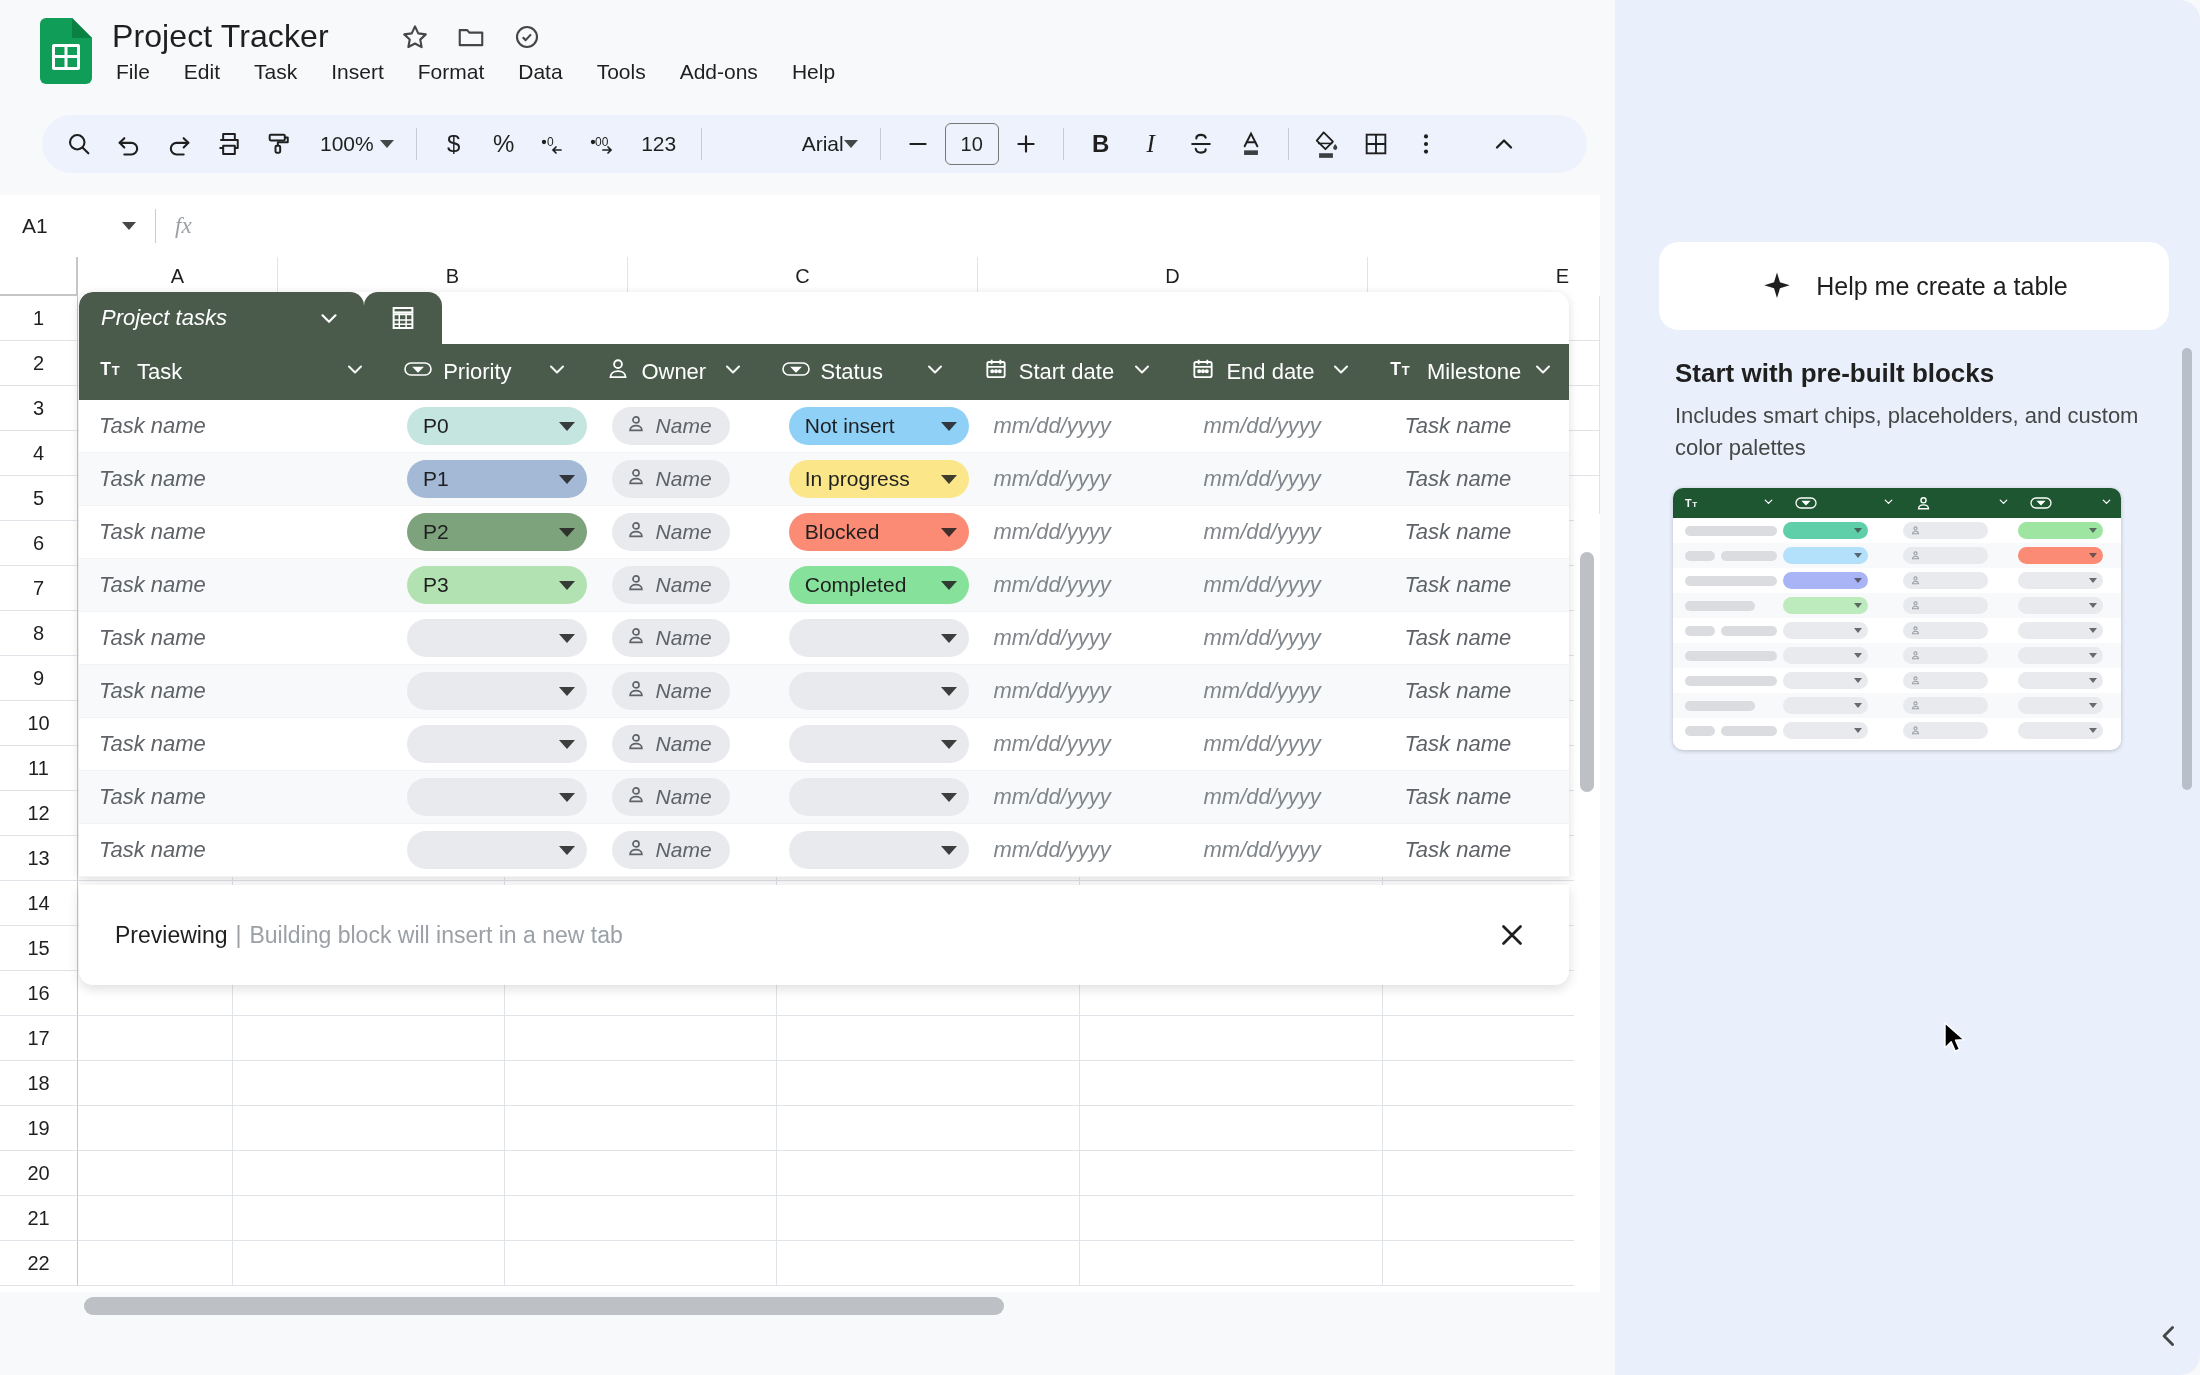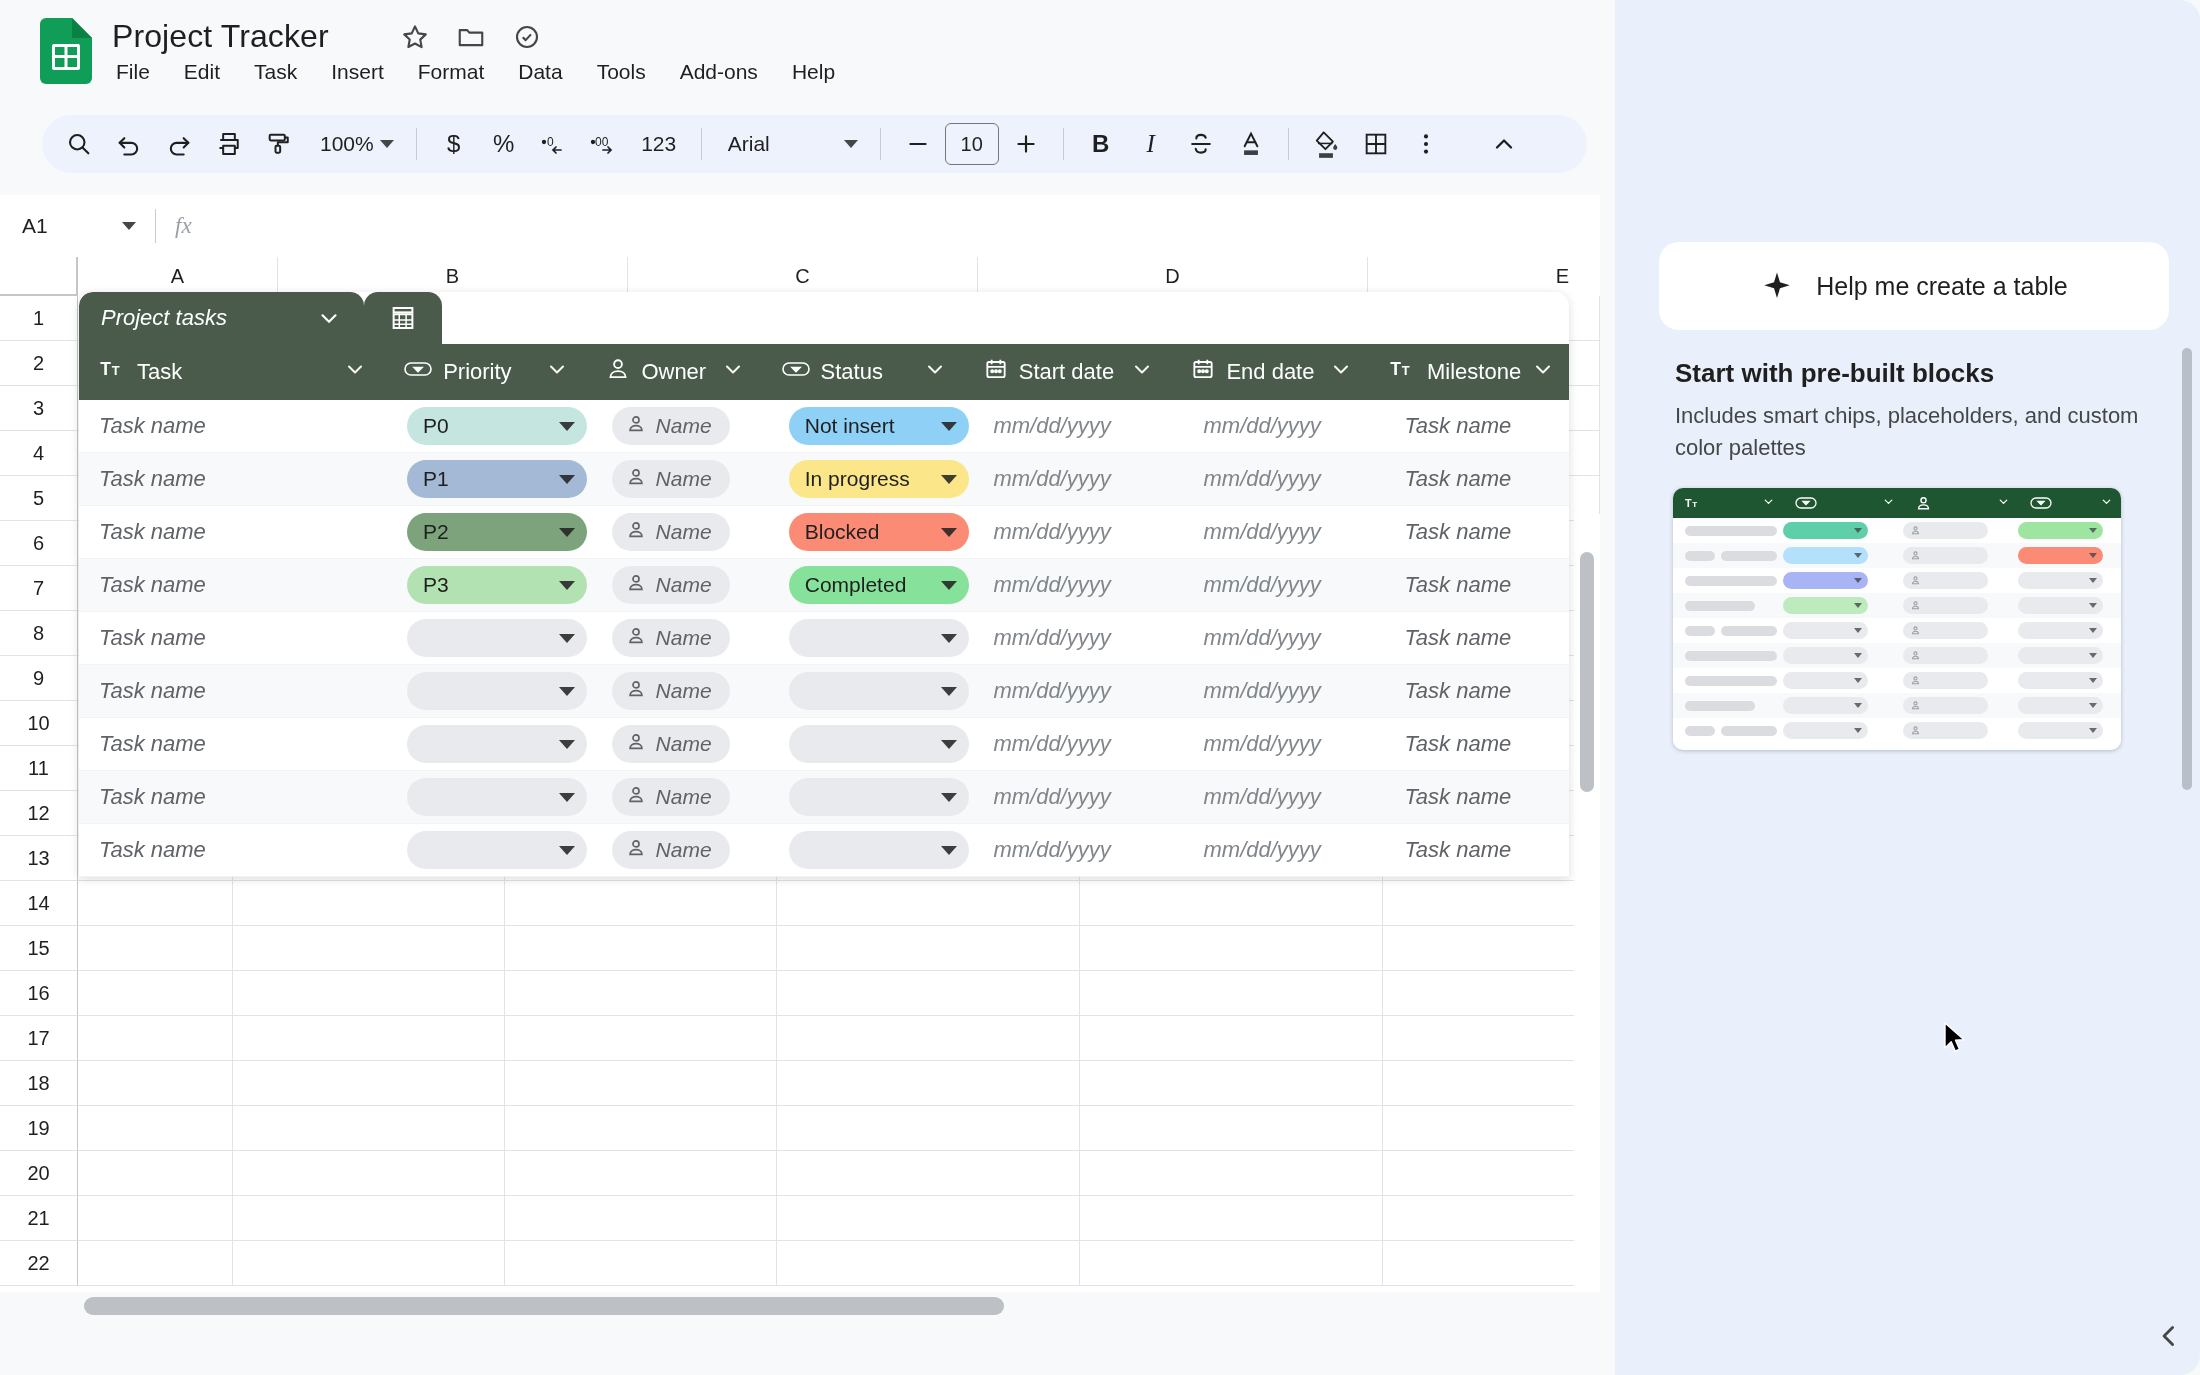--- a/index.html
+++ b/index.html
@@ -52,21 +52,21 @@
     position: absolute; left: 42px; top: 115px; width: 1545px; height: 58px;
     background: #edf2fc; border-radius: 29px;
     display: flex; align-items: center; padding: 0 14px; gap: 4px;
   }
   .tb { width: 46px; height: 46px; display: flex; align-items: center; justify-content: center;
         border-radius: 50%; color: #1f1f1f; cursor: pointer; flex: 0 0 auto; }
   .tb-txt { font-size: 21px; color: #1f1f1f; }
   .zoom-ctl { display: flex; align-items: center; gap: 6px; padding: 0 8px 0 14px; height: 46px;
               border-radius: 6px; cursor: pointer; }
   .divider { width: 1px; height: 32px; background: #c3cbd6; margin: 0 10px; flex: 0 0 auto; }
-  .font-sel { display: flex; align-items: center; justify-content: space-between; width: 150px;
+  .font-sel { display: flex; align-items: center; justify-content: flex-end; width: 150px;
               height: 46px; padding: 0 8px 0 12px; border-radius: 6px; cursor: pointer; }
   .font-sel .fs-name { font-size: 21px; color: #1f1f1f; }
   .size-box { width: 54px; height: 42px; border: 1px solid #747775; border-radius: 6px;
               display: flex; align-items: center; justify-content: center; font-size: 20px; color: #1f1f1f; background: transparent; }
   .caret-sm { width: 0; height: 0; border-left: 7px solid transparent; border-right: 7px solid transparent;
               border-top: 8px solid #444746; }
 
   
   .formula-bar { position: absolute; left: 0; top: 195px; width: 1600px; height: 62px; background: #fff; }
   .namebox { position: absolute; left: 14px; top: 14px; width: 130px; height: 34px;
@@ -1050,20 +1050,30 @@
           <div class="bb-cell" style="width:218px">
             <span class="date-txt">mm/dd/yyyy</span>
           </div>
           <div class="bb-cell" style="width:200px">
             <span class="mile-txt">Task name</span>
           </div>
         </div>
       </div>
   </div>
 
+  <div class="preview-banner">
+    <span class="pv-strong">Previewing</span>
+    <span class="pv-sep">|</span>
+    <span class="pv-sub">Building block will insert in a new tab</span>
+    <span class="pv-close">
+      <svg width="34" height="34" viewBox="0 0 24 24" fill="none" stroke="#1f1f1f" stroke-width="1.9" stroke-linecap="round">
+          <path d="M6 6l12 12M18 6L6 18"></path>
+        </svg>
+    </span>
+  </div>
 
   <div class="scroll-arrows">
     <svg width="24" height="20" viewBox="0 0 24 20" fill="none" stroke="#5f6368" stroke-width="2" stroke-linecap="round" stroke-linejoin="round">
         <path d="M6 13l6-6 6 6"></path>
       </svg>
     <svg width="24" height="20" viewBox="0 0 24 20" fill="none" stroke="#5f6368" stroke-width="2" stroke-linecap="round" stroke-linejoin="round">
         <path d="M6 7l6 6 6-6"></path>
       </svg>
   </div>
   <div class="hscroll-track"></div>

